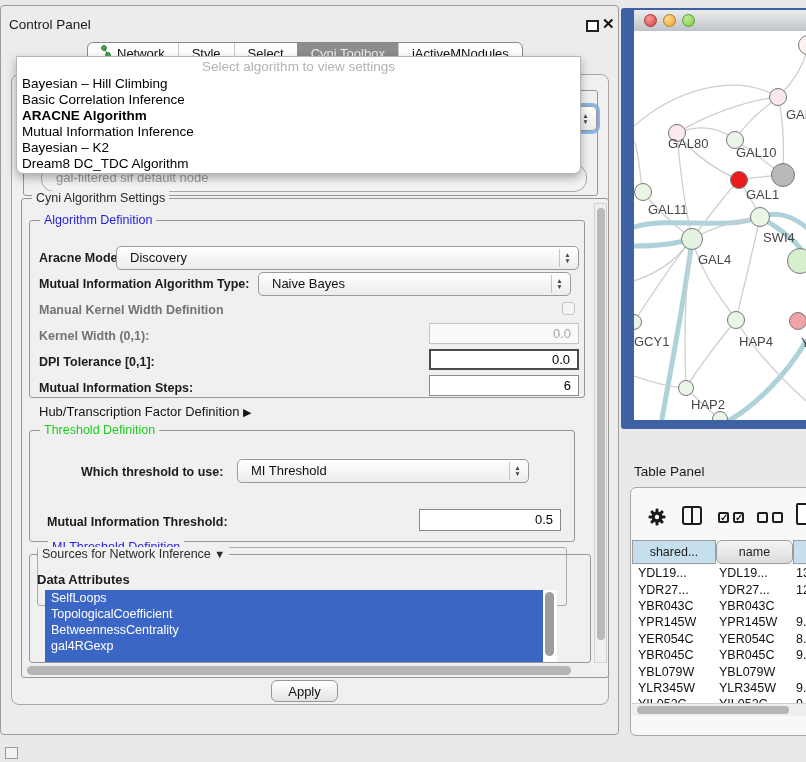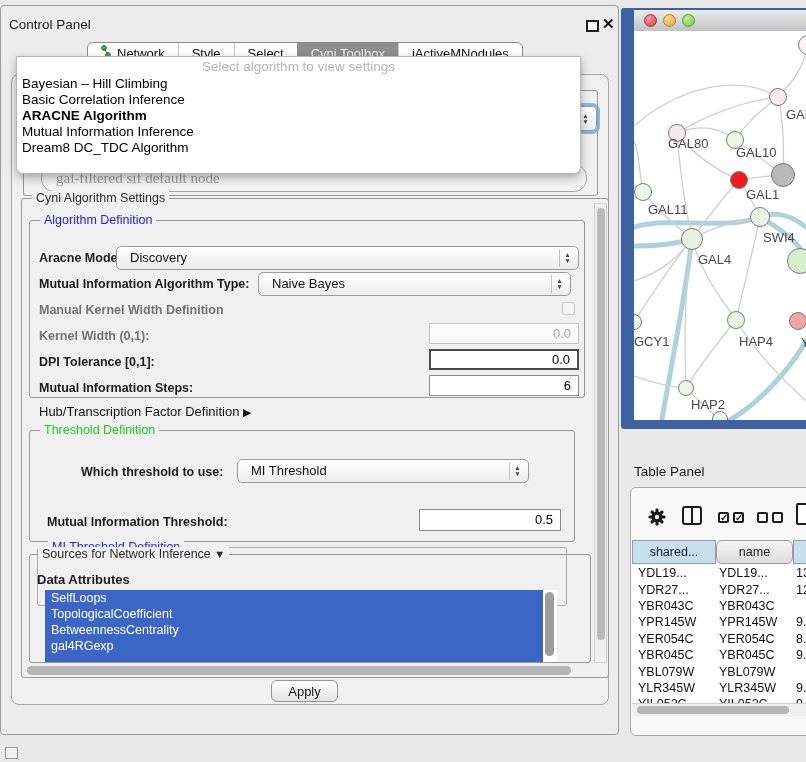--- a/index.html
+++ b/index.html
@@ -54,21 +54,21 @@
   
   .popup{position:absolute;left:16px;top:56px;width:563px;height:116px;background:#fff;border:1px solid #b5b5b5;
          border-radius:0 0 7px 7px;box-shadow:0 4px 10px rgba(0,0,0,.3);z-index:60;overflow:hidden;}
   .popup-title{text-align:center;color:#b3b3b3;font-size:13.5px;line-height:19px;}
   .popup-item{padding-left:5px;font-size:13.5px;line-height:16px;color:#000;white-space:nowrap;}
   .popup-item.bold{font-weight:bold;}
 
   
   .combo-focus{box-shadow:0 0 0 3px rgba(110,165,230,.8);}
   .pillcombo{position:absolute;left:40px;top:158px;width:546px;height:28px;background:#f3f3f3;border:1px solid #a8a8a8;
-             border-radius:13px;box-sizing:border-box;font-size:15px;color:#9a9a9a;line-height:26px;padding-left:14px;font-family:Liberation Serif, serif;}
+             border-radius:13px;box-sizing:border-box;font-size:13px;color:#9a9a9a;line-height:26px;padding-left:14px;}
 
   
   .srcwrap{position:absolute;left:44px;top:584px;width:512px;height:72px;background:#fff;overflow:hidden;}
   .srclist{position:absolute;left:0;top:0;width:498px;height:72px;background:#3c66c6;}
   .src-item{color:#fff;font-size:12.5px;line-height:16px;padding-left:6px;white-space:nowrap;}
 
   .apply-btn{position:absolute;left:270px;top:674px;width:67px;height:22px;border:1px solid #969696;border-radius:6px;
              background:linear-gradient(#ffffff,#e3e3e3);font-size:13px;color:#111;text-align:center;line-height:21px;box-sizing:border-box;}
 
   .mini-icon{position:absolute;left:5px;top:747px;width:13px;height:12px;border:1px solid #999;background:#f2f2f2;box-sizing:border-box;}
@@ -237,20 +237,21 @@
 
   </div>
 
   <div class="popup">
     <div class="popup-title">Select algorithm to view settings</div>
     <div id="algo-options">
         <div class="popup-item">Bayesian – Hill Climbing</div>
         <div class="popup-item">Basic Correlation Inference</div>
         <div class="popup-item bold">ARACNE Algorithm</div>
         <div class="popup-item">Mutual Information Inference</div>
+        <div class="popup-item">Bayesian – K2</div>
         <div class="popup-item">Dream8 DC_TDC Algorithm</div>
       </div>
   </div>
 
   <div class="mini-icon"></div>
 
   <div class="net-frame"></div>
   <div class="net-titlebar"></div>
   <div class="light red"></div>
   <div class="light yellow"></div>

